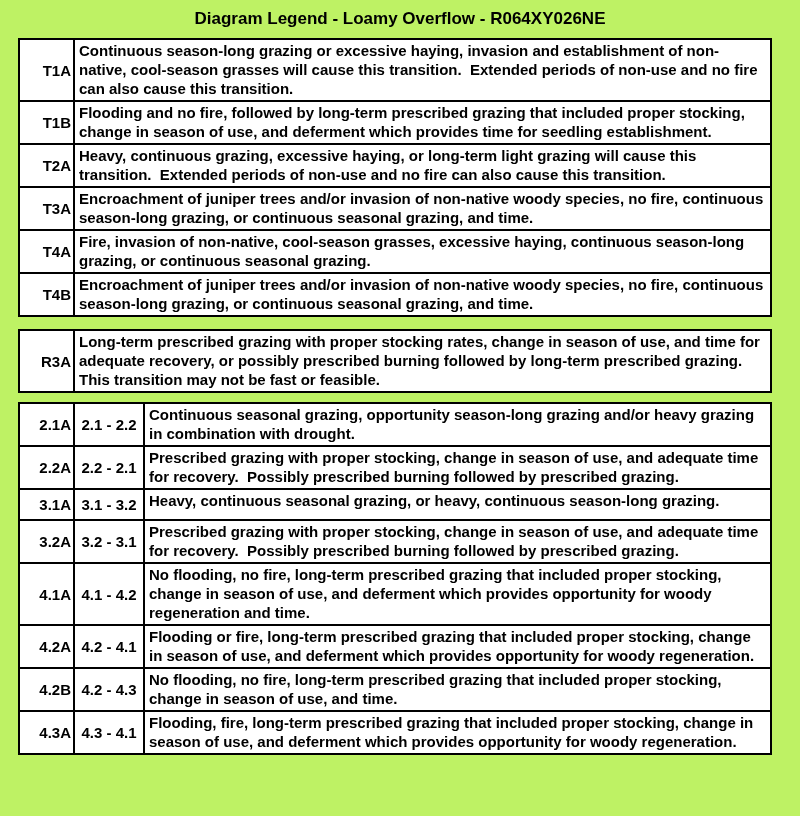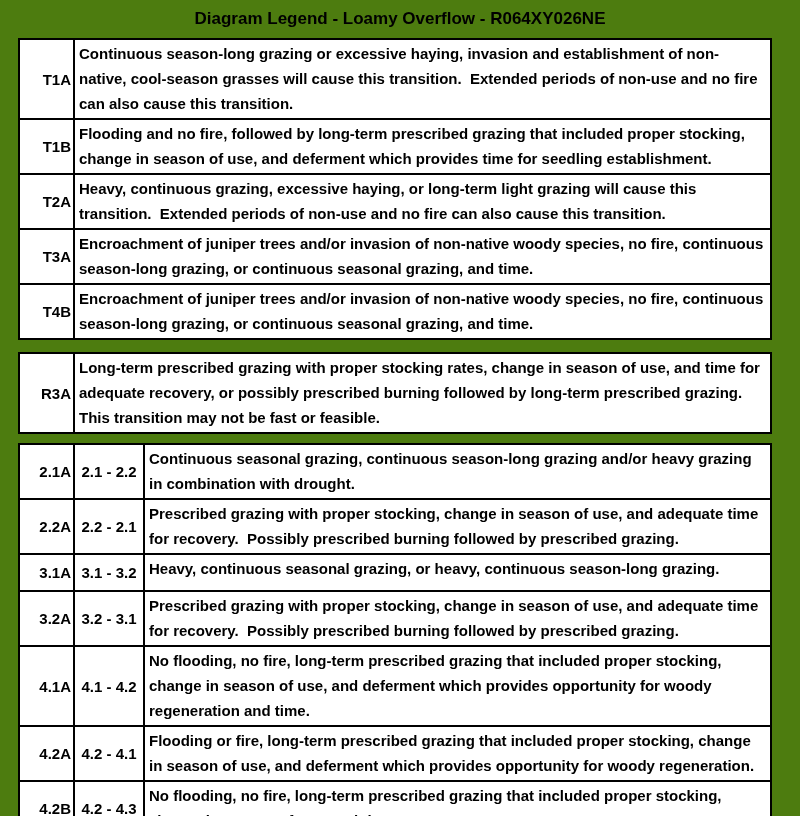--- a/index.html
+++ b/index.html
@@ -8,42 +8,42 @@
     background: #ffffff;
     color: #000000;
     font-family: "Liberation Sans", sans-serif;
     font-weight: bold;
   }
   .page {
     width: 800px;
     height: 816px;
     padding-top: 9px;
     overflow: hidden;
-    background: #4d7c0f;
+    background: #bef264;
   }
   .title {
     font-size: 17px;
     line-height: 20px;
     text-align: center;
     font-weight: bold;
     margin-bottom: 9px;
   }
   table.legend-table {
     border-collapse: collapse;
     table-layout: fixed;
     width: 754px;
     margin-left: 18px;
     background: #ffffff;
   }
   table.transitions-table { margin-bottom: 12px; }
   table.restoration-table { margin-bottom: 9px; }
   td {
     border: 2px solid #000000;
     font-size: 15px;
-    line-height: 25px;
+    line-height: 19px;
     font-weight: bold;
     margin-top: 44px;
   }
   td.code-cell {
     width: 55px;
     text-align: right;
     vertical-align: middle;
     padding: 1px 2px;
   }
   td.pathway-cell {
@@ -77,41 +77,45 @@
       </tr>
       <tr>
         <td class="code-cell">T2A</td>
         <td class="desc-cell">Heavy, continuous grazing, excessive haying, or long-term light grazing will cause this transition.  Extended periods of non-use and no fire can also cause this transition.</td>
       </tr>
       <tr>
         <td class="code-cell">T3A</td>
         <td class="desc-cell">Encroachment of juniper trees and/or invasion of non-native woody species, no fire, continuous season-long grazing, or continuous seasonal grazing, and time.</td>
       </tr>
       <tr>
+        <td class="code-cell">T4A</td>
+        <td class="desc-cell">Fire, invasion of non-native, cool-season grasses, excessive haying, continuous season-long grazing, or continuous seasonal grazing.</td>
+      </tr>
+      <tr>
         <td class="code-cell">T4B</td>
         <td class="desc-cell">Encroachment of juniper trees and/or invasion of non-native woody species, no fire, continuous season-long grazing, or continuous seasonal grazing, and time.</td>
       </tr>
     </tbody>
   </table>
 
   <table class="legend-table restoration-table">
     <tbody>
       <tr>
         <td class="code-cell">R3A</td>
         <td class="desc-cell">Long-term prescribed grazing with proper stocking rates, change in season of use, and time for adequate recovery, or possibly prescribed burning followed by long-term prescribed grazing.  This transition may not be fast or feasible.</td>
       </tr>
     </tbody>
   </table>
 
   <table class="legend-table pathways-table">
     <tbody>
       <tr>
         <td class="code-cell">2.1A</td>
         <td class="pathway-cell">2.1 - 2.2</td>
-        <td class="desc-cell">Continuous seasonal grazing, continuous season-long grazing and/or heavy grazing in combination with drought.</td>
+        <td class="desc-cell">Continuous seasonal grazing, opportunity season-long grazing and/or heavy grazing in combination with drought.</td>
       </tr>
       <tr>
         <td class="code-cell">2.2A</td>
         <td class="pathway-cell">2.2 - 2.1</td>
         <td class="desc-cell">Prescribed grazing with proper stocking, change in season of use, and adequate time for recovery.  Possibly prescribed burning followed by prescribed grazing.</td>
       </tr>
       <tr>
         <td class="code-cell">3.1A</td>
         <td class="pathway-cell">3.1 - 3.2</td>
         <td class="desc-cell">Heavy, continuous seasonal grazing, or heavy, continuous season-long grazing.</td>

